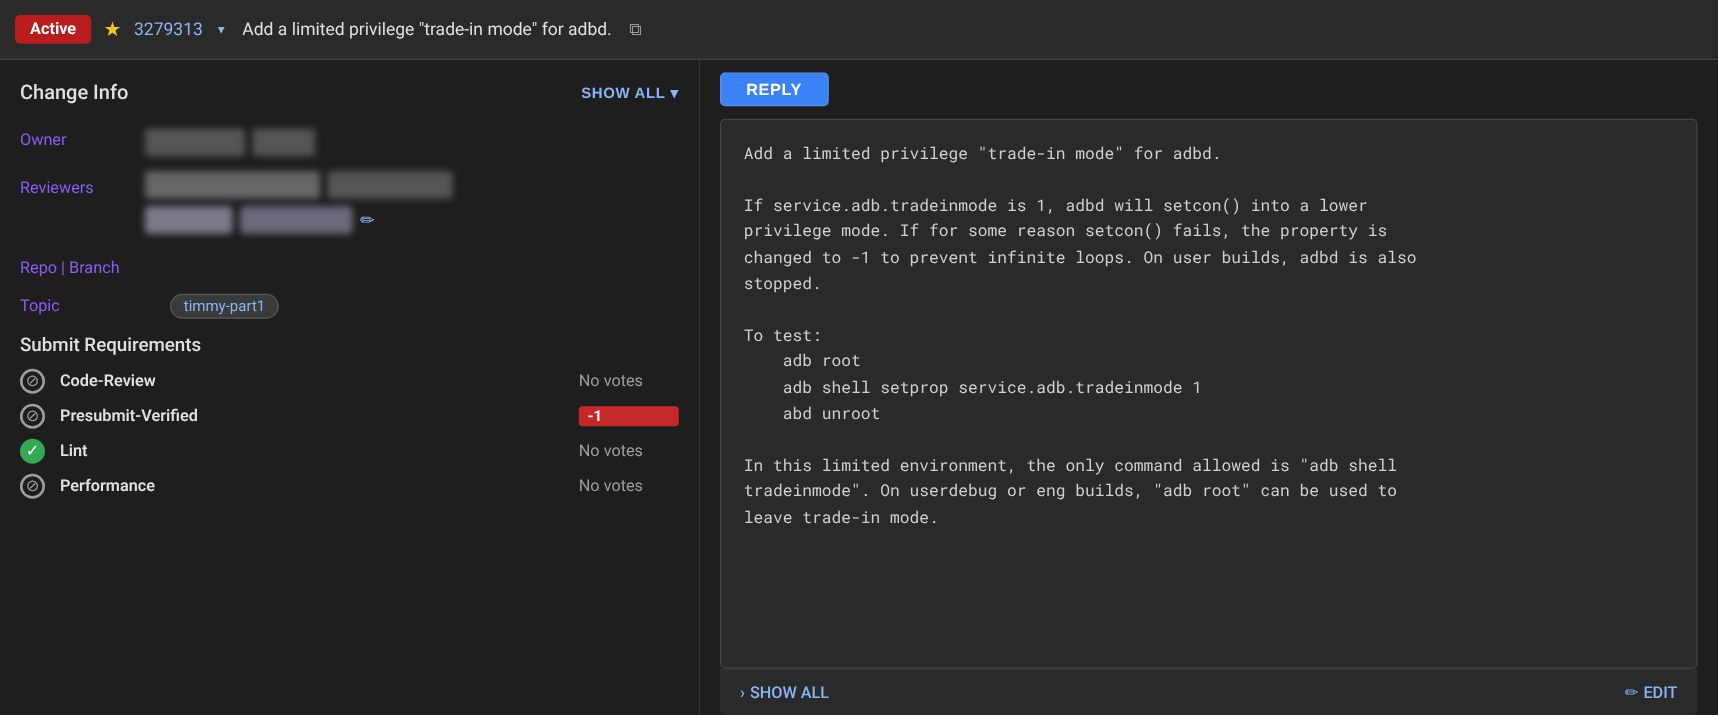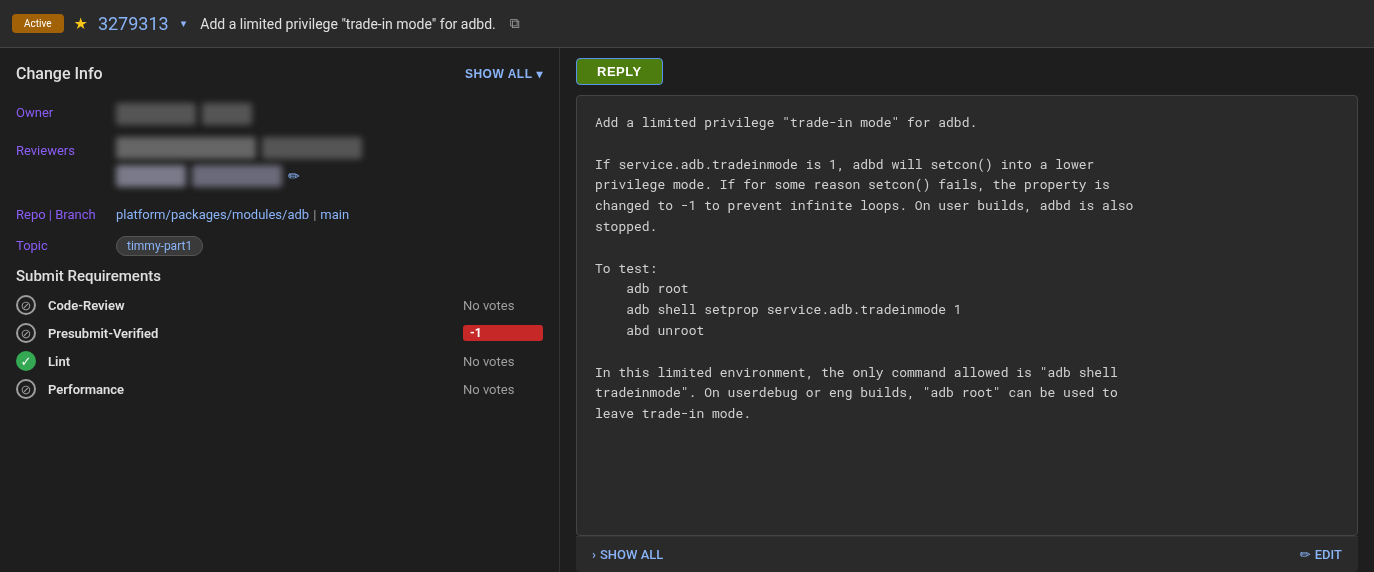--- a/index.html
+++ b/index.html
@@ -17,34 +17,34 @@
     .top-bar {
       background: #2a2a2a;
       border-bottom: 1px solid #444;
       padding: 8px 12px;
       display: flex;
       align-items: center;
       gap: 10px;
       height: 48px;
     }
     .active-badge {
-      background: #a16207;
+      background: #b91c1c;
       color: #fff;
-      font-size: 10px;
-      font-weight: 400;
+      font-size: 13px;
+      font-weight: 700;
       padding: 4px 12px;
       border-radius: 4px;
     }
     .star-icon {
       color: #f5c518;
       font-size: 16px;
     }
     .change-number {
       color: #8ab4f8;
-      font-size: 18px;
+      font-size: 14px;
       text-decoration: none;
     }
     .chevron-icon {
       color: #8ab4f8;
       font-size: 11px;
       margin-left: 2px;
     }
     .top-bar-title {
       color: #e0e0e0;
       font-size: 14px;
@@ -178,20 +178,21 @@
     }
 
     .topic-badge {
       background: #3a3a3a;
       border: 1px solid #555;
       border-radius: 12px;
       padding: 2px 10px;
       color: #8ab4f8;
       font-size: 12px;
       cursor: pointer;
+      margin-left: 20px;
     }
 
     .submit-req-title {
       font-size: 15px;
       font-weight: 500;
       color: #e0e0e0;
       margin-bottom: 10px;
     }
 
     .req-item {
@@ -245,21 +246,21 @@
       flex-direction: column;
     }
 
     .reply-bar {
       padding: 10px 16px;
       display: flex;
       align-items: center;
       gap: 10px;
     }
     .reply-btn {
-      background: #4d7c0f;
+      background: #3b82f6;
       color: #fff;
       border: 1px solid #5592f0;
       border-radius: 4px;
       padding: 5px 20px;
       font-size: 13px;
       font-weight: 600;
       letter-spacing: 0.5px;
       cursor: pointer;
     }
 
@@ -356,25 +357,20 @@
           <span class="avatar-blur" style="width:70px;background:#7a7a8a;"></span>
           <span class="avatar-blur" style="width:90px;background:#6a6a7a;"></span>
           <span class="edit-pencil">✏</span>
         </div>
       </div>
     </div>
 
 
     <div class="repo-branch-section">
       <span class="info-label">Repo | Branch</span>
-      <div style="padding:6px 0; display:flex; align-items:center;">
-        <a class="link-blue" href="#">platform/packages/modules/adb</a>
-        <span class="pipe-sep">|</span>
-        <a class="link-blue" href="#">main</a>
-      </div>
     </div>
 
     <div class="info-grid">
       <span class="info-label">Topic</span>
       <div style="padding:6px 0;">
         <span class="topic-badge">timmy-part1</span>
       </div>
     </div>
 
     <div class="submit-req-title">Submit Requirements</div>

